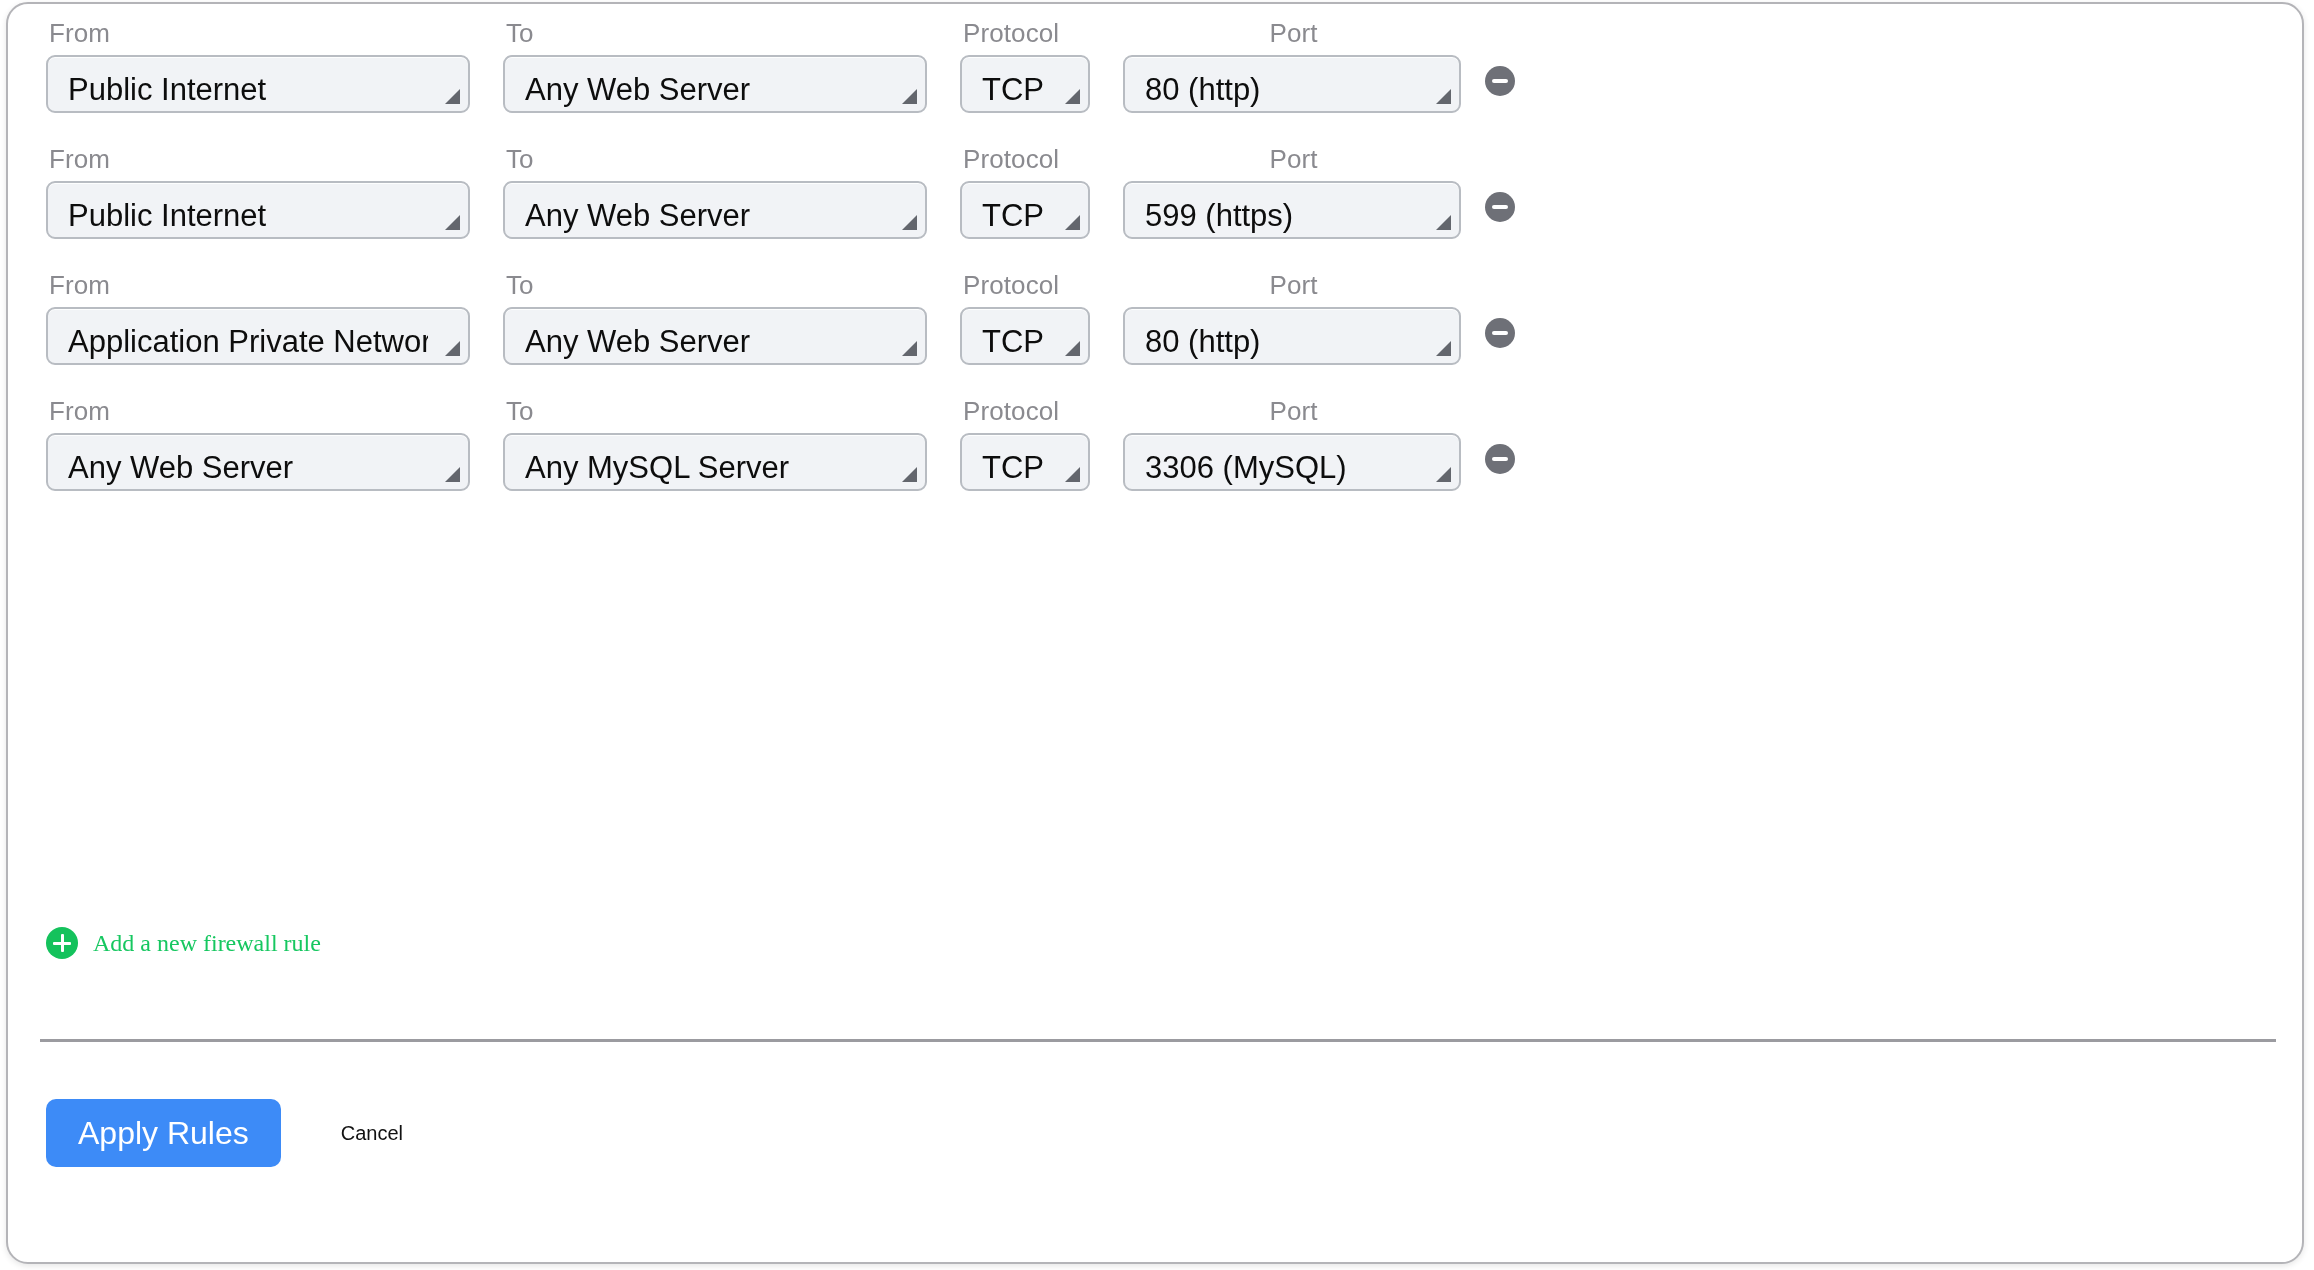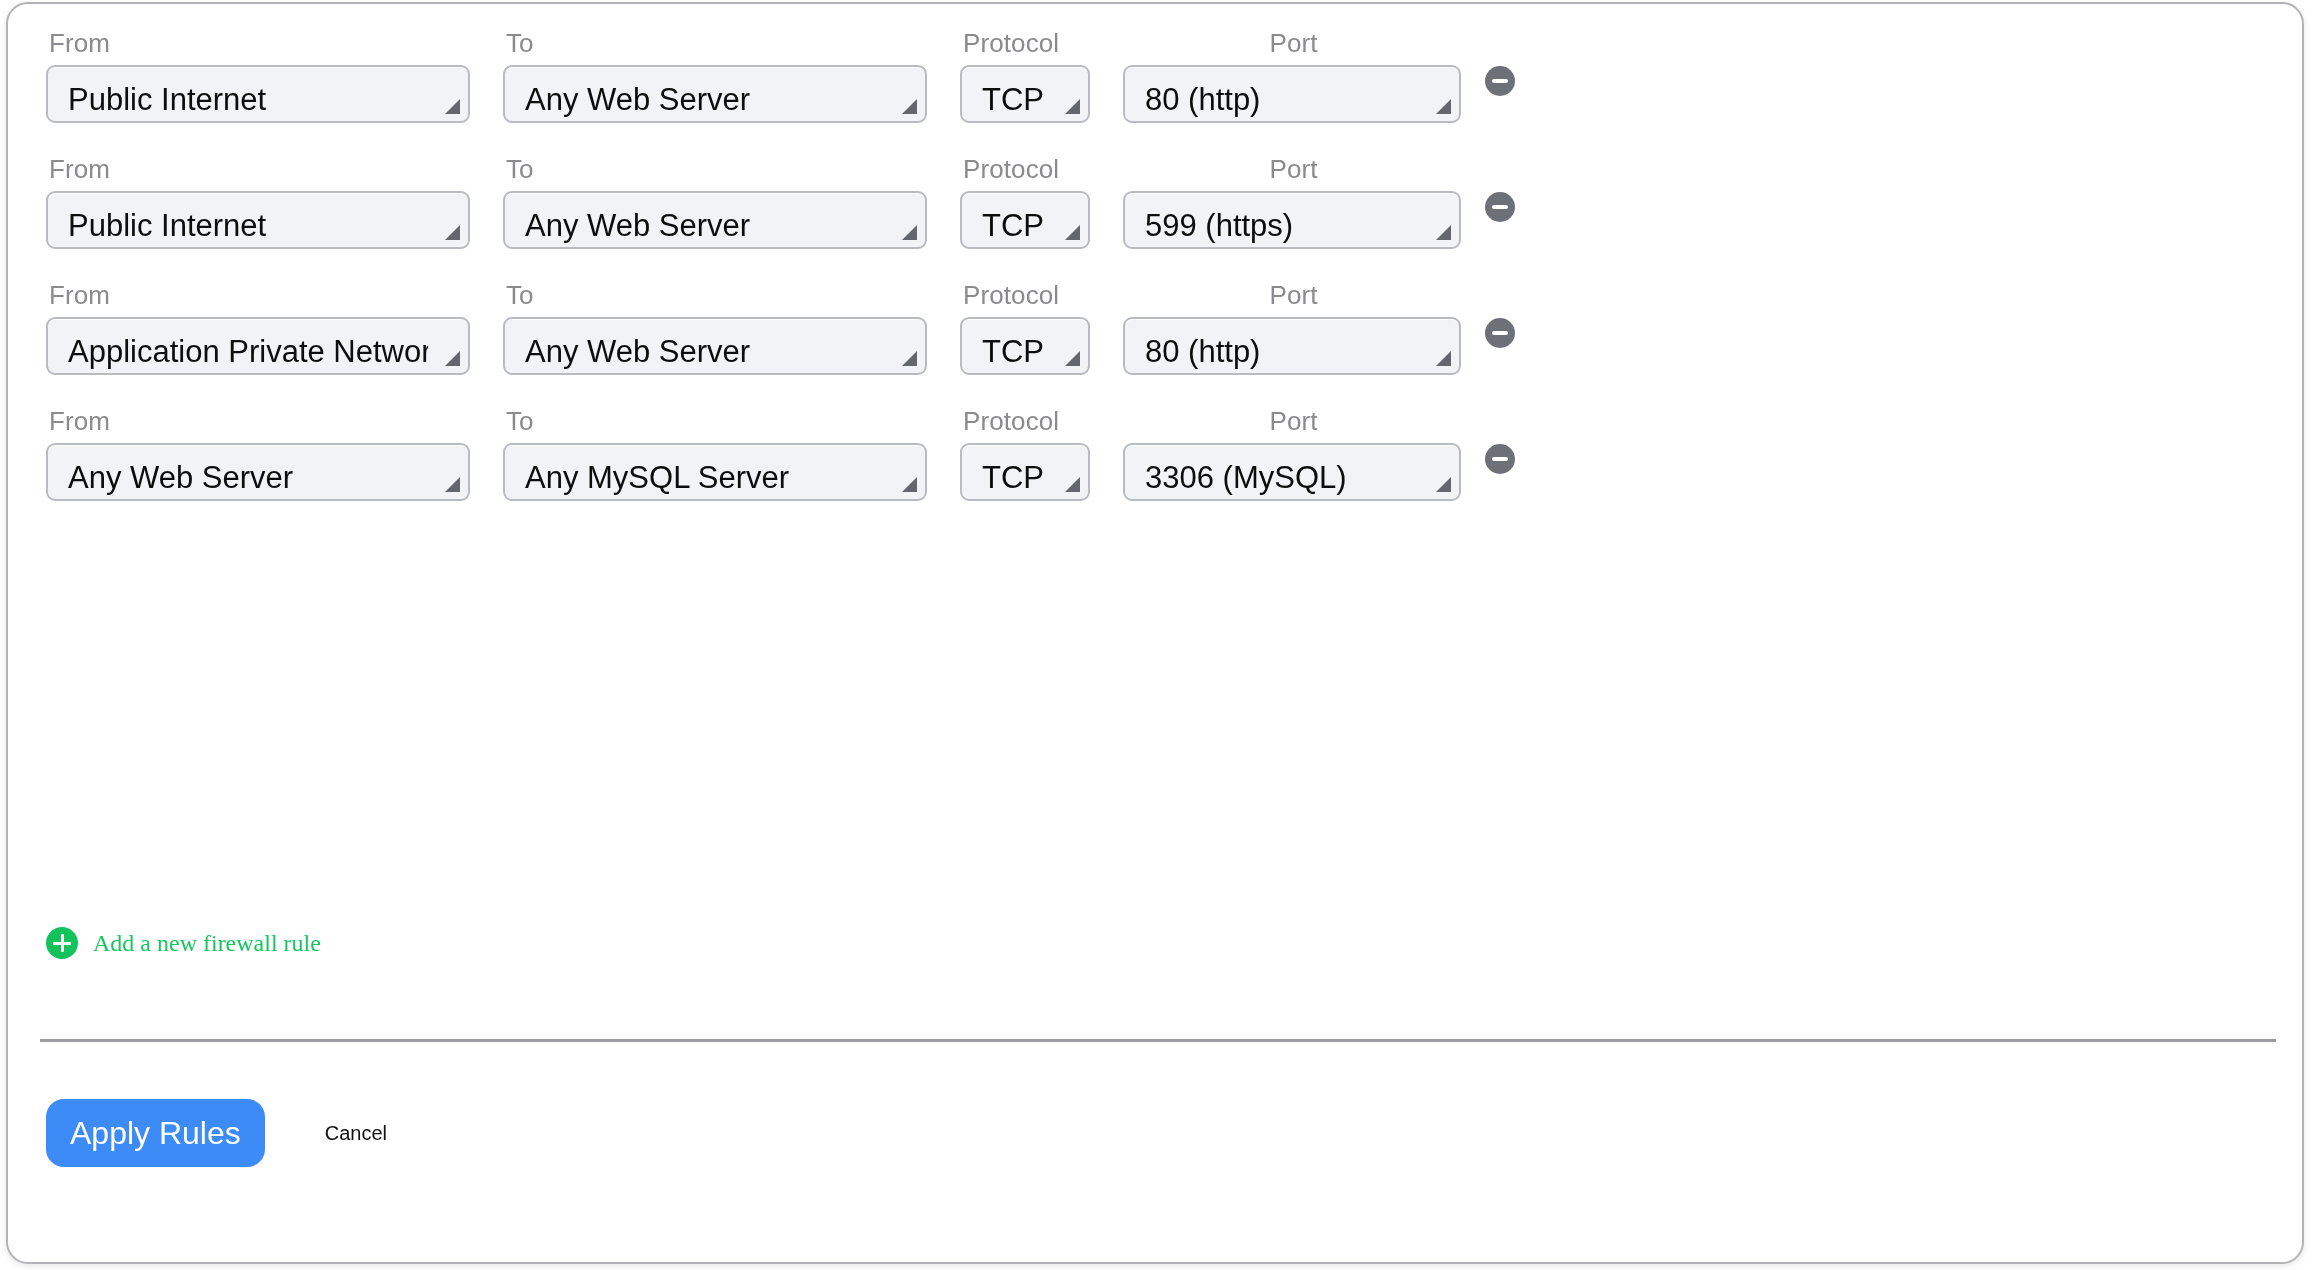--- a/index.html
+++ b/index.html
@@ -38,21 +38,21 @@
     width: 100%;
   }
 
   .rule-row {
     position: relative;
     height: 126px;
   }
 
   .field {
     position: absolute;
-    top: 24px;
+    top: 14px;
   }
 
   .field-label {
     display: block;
     font-size: 26px;
     color: #8a8a8f;
     line-height: 30px;
     letter-spacing: 0.1px;
     padding-left: 3px;
     margin-bottom: 7px;
@@ -181,22 +181,22 @@
     display: flex;
     align-items: center;
   }
   .btn-primary {
     background: #3d8bf7;
     color: #ffffff;
     font-family: "Liberation Sans", sans-serif;
     font-size: 32px;
     line-height: 35px;
     border: none;
-    border-radius: 18px;
-    padding: 0 24px;
+    border-radius: 10px;
+    padding: 0 32px;
     height: 68px;
     cursor: pointer;
     white-space: nowrap;
   }
   .btn-text {
     background: transparent;
     border: none;
     color: #111111;
     font-family: "Liberation Sans", sans-serif;
     font-size: 20px;

